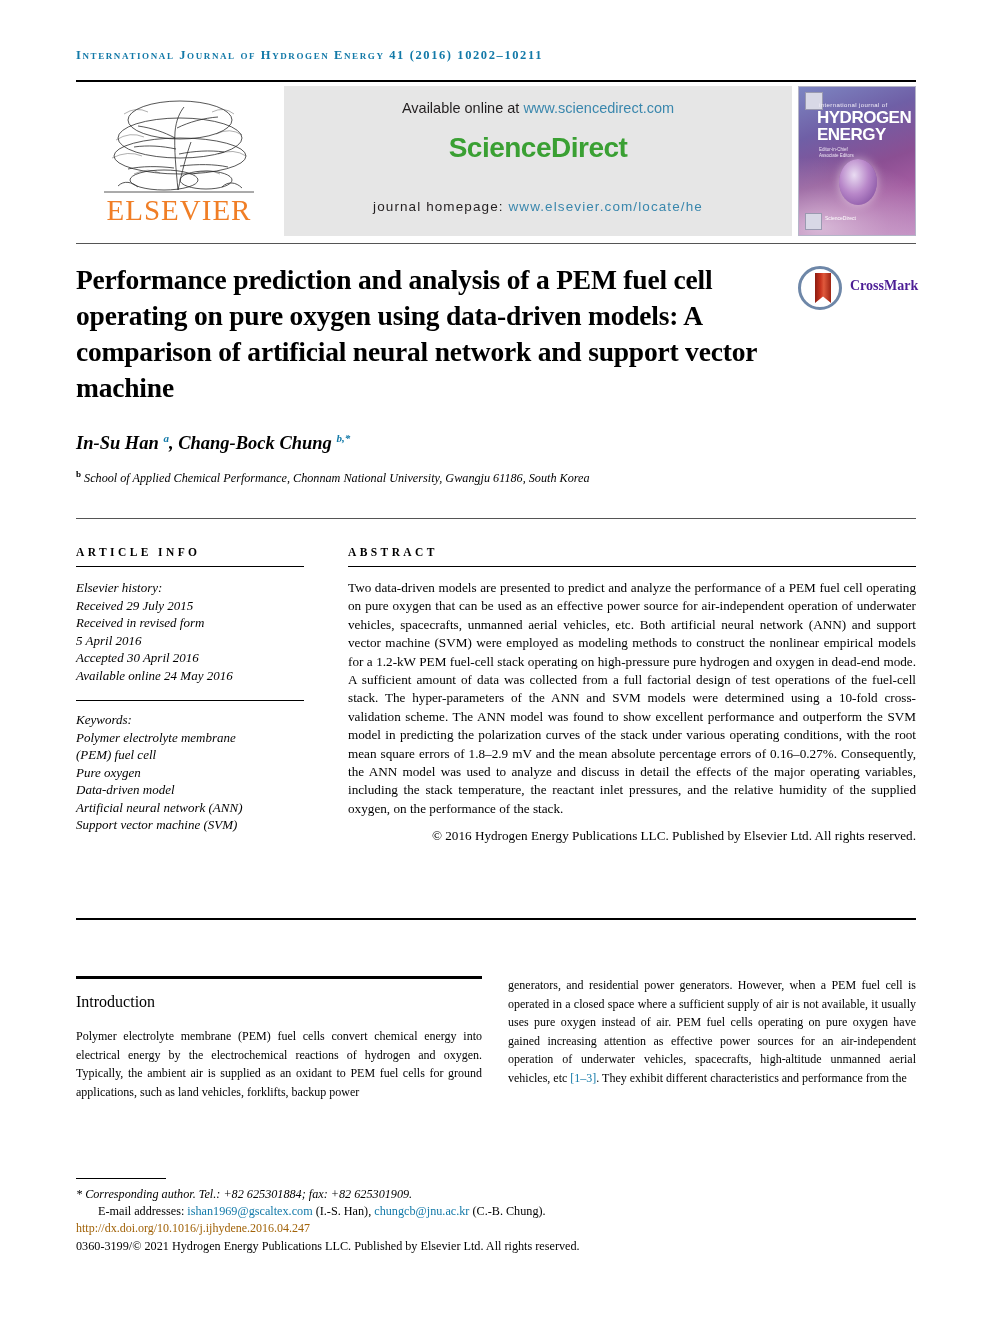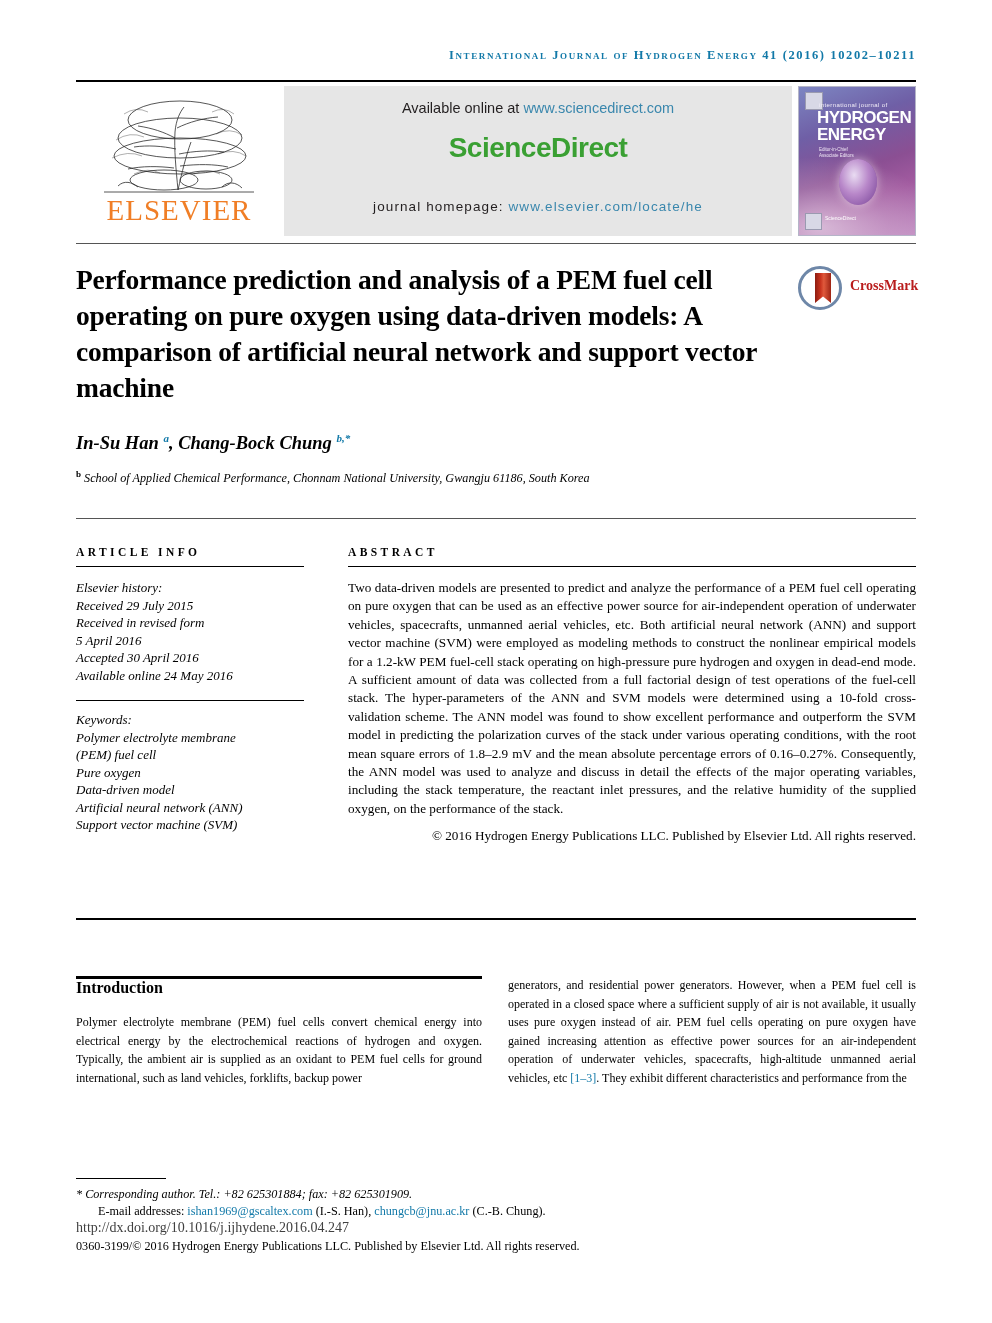--- a/index.html
+++ b/index.html
@@ -9,21 +9,21 @@
     font-family:"Liberation Serif", serif;
     color:#000;
     position:relative;
     overflow:hidden;
   }
   .page { position:absolute; left:0; top:0; width:992px; height:1323px; }
 
   
   .runhead {
     position:absolute; left:76px; top:48px; width:840px;
-    text-align:right;
+    text-align:left;
     font-family:"Liberation Serif", serif;
     font-size:12.5px;
     letter-spacing:1.6px;
     color:#1279a8;
     font-variant:small-caps;
     font-weight:600;
     white-space:nowrap;
   }
   .rule-top {
     position:absolute; left:76px; top:80px; width:840px; height:2px; background:#000;
@@ -128,21 +128,21 @@
     position:absolute; left:0; top:0; width:44px; height:44px; border-radius:50%;
     background:#ffffff; border:3px solid #6e87a8; box-sizing:border-box;
   }
   .cm-ribbon {
     position:absolute; left:14px; top:4px; width:16px; height:30px;
     background:linear-gradient(90deg,#8d1c10 0%,#c9341f 35%,#e0593c 55%,#9e2414 100%);
     clip-path:polygon(0 0,100% 0,100% 100%,50% 78%,0 100%);
   }
   .cm-text {
     position:absolute; left:52px; top:12px;
-    font-family:"Liberation Serif", serif; font-size:14px; font-weight:bold; color:#b91c1c;
+    font-family:"Liberation Serif", serif; font-size:14px; font-weight:bold; color:#4c1d95;
   }
 
   
   .authors {
     position:absolute; left:76px; top:432px; width:700px;
     font-family:"Liberation Serif", serif;
     font-size:18.5px; font-weight:bold; font-style:italic; color:#000;
   }
   .authors sup { font-size:11px; color:#1279a8; font-style:italic; }
   .aff {
@@ -199,43 +199,44 @@
   .rule-abs-bottom {
     position:absolute; left:76px; top:918px; width:840px; height:2px; background:#000;
   }
 
   
   .body-left  { position:absolute; left:76px; top:976px; width:406px; }
   .body-right { position:absolute; left:508px; top:976px; width:408px; }
 
   .intro-rule { height:3px; background:#000; }
   .intro-head {
-    font-family:"Liberation Serif", serif;
-    font-size:16px; font-weight:bold; color:#000;
+    margin-top:14px;
+    font-family:"Liberation Serif", serif;
+    font-size:16px; font-weight:normal; color:#000;
   }
   .body-p {
     margin-top:16px;
     font-family:"Liberation Serif", serif;
     font-size:12px; line-height:18.6px; color:#000;
     text-align:justify;
   }
   .body-p.first { margin-top:0; }
   .body-p a { color:#1279a8; text-decoration:none; }
 
   
   .fn-rule { position:absolute; left:76px; top:1178px; width:90px; height:1px; background:#000; }
   .footnote {
     position:absolute; left:76px; top:1186px; width:840px;
     font-family:"Liberation Serif", serif;
     font-size:12.2px; line-height:16.5px; color:#000;
   }
   .footnote .fline1 { font-style:italic; padding-left:12px; text-indent:-12px; }
   .footnote .fline2 { padding-left:22px; }
   .footnote a { color:#1279a8; text-decoration:none; }
-  .doi { margin-top:1px; color:#404040; font-size:14px; }
+  .doi { margin-top:1px; color:#a16207; font-size:12px; }
   .issn { margin-top:1px; font-size:12.2px; }
 </style>
 </head>
 <body>
 
 <div class="page">
 
   <div class="runhead">International Journal of Hydrogen Energy 41 (2016) 10202–10211</div>
   <div class="rule-top"></div>
 
@@ -348,28 +349,28 @@
     <div class="hr-thin-abs"></div>
     <div class="abs-body">Two data-driven models are presented to predict and analyze the performance of a PEM fuel cell operating on pure oxygen that can be used as an effective power source for air-independent operation of underwater vehicles, spacecrafts, unmanned aerial vehicles, etc. Both artificial neural network (ANN) and support vector machine (SVM) were employed as modeling methods to construct the nonlinear empirical models for a 1.2-kW PEM fuel-cell stack operating on high-pressure pure hydrogen and oxygen in dead-end mode. A sufficient amount of data was collected from a full factorial design of test operations of the fuel-cell stack. The hyper-parameters of the ANN and SVM models were determined using a 10-fold cross-validation scheme. The ANN model was found to show excellent performance and outperform the SVM model in predicting the polarization curves of the stack under various operating conditions, with the root mean square errors of 1.8–2.9 mV and the mean absolute percentage errors of 0.16–0.27%. Consequently, the ANN model was used to analyze and discuss in detail the effects of the major operating variables, including the stack temperature, the reactant inlet pressures, and the relative humidity of the supplied oxygen, on the performance of the stack.</div>
     <div class="abs-copy">© 2016 Hydrogen Energy Publications LLC. Published by Elsevier Ltd. All rights reserved.</div>
   </div>
 
   <div class="rule-abs-bottom"></div>
 
   <div class="body-left">
     <div class="intro-rule"></div>
     <div class="intro-head">Introduction</div>
-    <div class="body-p">Polymer electrolyte membrane (PEM) fuel cells convert chemical energy into electrical energy by the electrochemical reactions of hydrogen and oxygen. Typically, the ambient air is supplied as an oxidant to PEM fuel cells for ground international, such as land vehicles, forklifts, backup power</div>
+    <div class="body-p">Polymer electrolyte membrane (PEM) fuel cells convert chemical energy into electrical energy by the electrochemical reactions of hydrogen and oxygen. Typically, the ambient air is supplied as an oxidant to PEM fuel cells for ground applications, such as land vehicles, forklifts, backup power</div>
   </div>
 
   <div class="body-right">
     <div class="body-p first"><span>generators, and residential power generators. However, when a PEM fuel cell is operated in a closed space where a sufficient supply of air is not available, it usually uses pure oxygen instead of air. PEM fuel cells operating on pure oxygen have gained increasing attention as effective power sources for an air-independent operation of underwater vehicles, spacecrafts, high-altitude unmanned aerial vehicles, etc </span><a href="#">[1–3]</a><span>. They exhibit different characteristics and performance from the</span></div>
   </div>
 
   <div class="fn-rule"></div>
   <div class="footnote">
     <div class="fline1">* Corresponding author. Tel.: +82 625301884; fax: +82 625301909.</div>
     <div class="fline2"><span>E-mail addresses: </span><a href="#">ishan1969@gscaltex.com</a><span> (I.-S. Han), </span><a href="#">chungcb@jnu.ac.kr</a><span> (C.-B. Chung).</span></div>
     <div class="doi"><span>http://dx.doi.org/10.1016/j.ijhydene.2016.04.247</span></div>
-    <div class="issn">0360-3199/© 2016 Hydrogen Energy Publications LLC. Published by Elsevier Ltd. All rights reserved.</div>
+    <div class="issn">0360-3199/© 2021 Hydrogen Energy Publications LLC. Published by Elsevier Ltd. All rights reserved.</div>
   </div>
 
 </div>
 
 </body></html>

